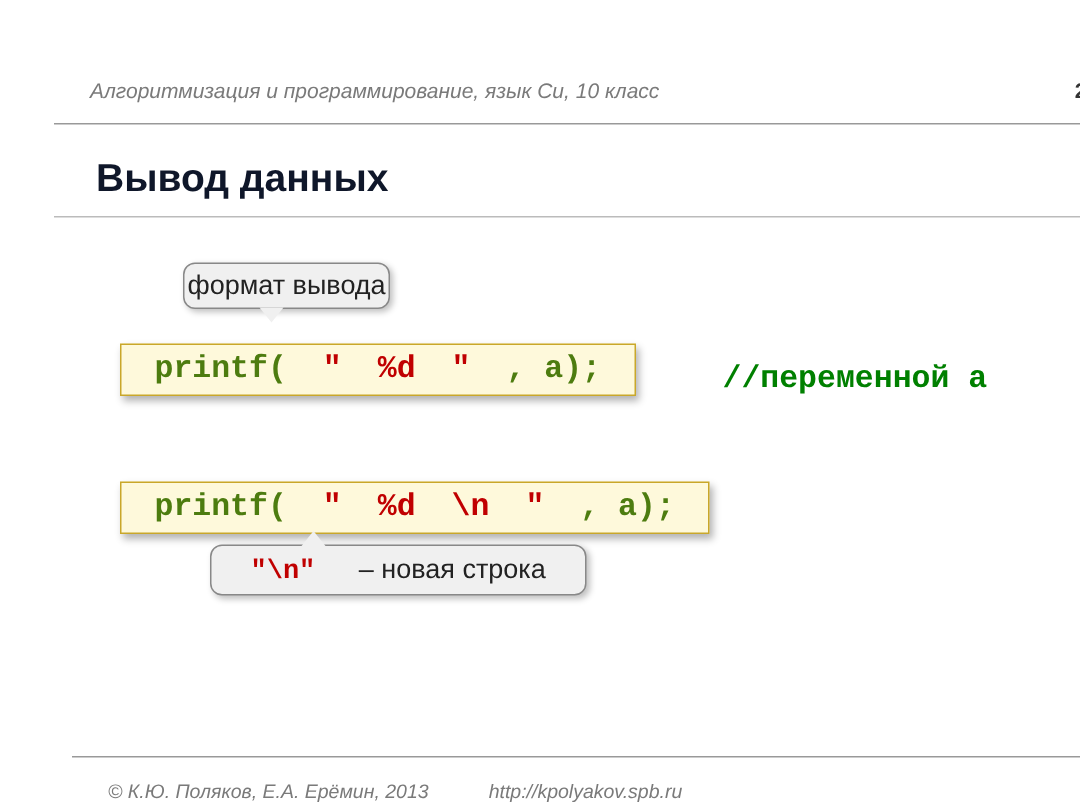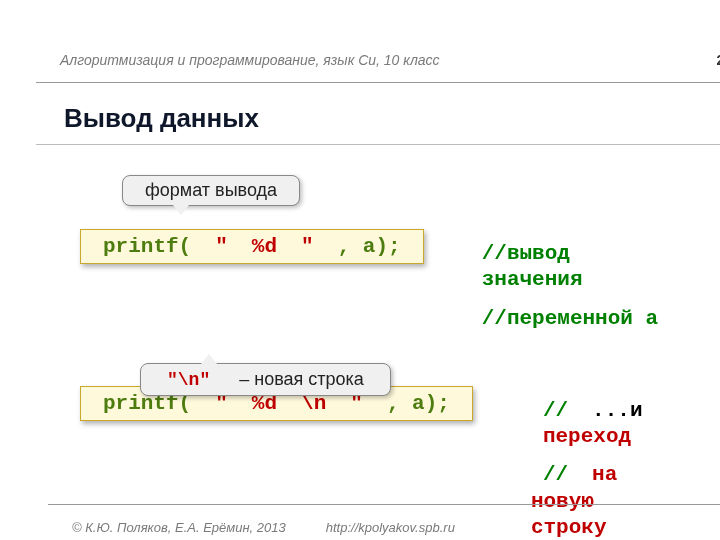--- a/index.html
+++ b/index.html
@@ -38,21 +38,21 @@
     position: relative;
     padding: 14px 20px;
   }
   .callout-top {
     position: absolute;
     top: 6px;
     left: 74px;
     background: #f0f0f0;
     border: 1px solid #888;
     border-radius: 8px;
-    padding: 4px 22px;
+    padding: 4px 2px;
     font-size: 18px;
     color: #222;
     box-shadow: 2px 2px 4px rgba(0,0,0,0.25);
   }
   .callout-top::after {
     content: "";
     position: absolute;
     bottom: -10px;
     left: 50px;
     width: 0; height: 0;
@@ -136,36 +136,27 @@
 
 <div class="content">
 
   <div class="callout-top">формат вывода</div>
 
   <div class="row">
     <div class="codebox">
       <span class="kw">printf(</span><span class="str">"</span><span class="fmt">%d</span><span class="str">"</span><span class="kw">, a);</span>
     </div>
     <div class="comment">
-      <div class="cgrn">//вывод значения</div>
       <div class="cgrn">//переменной a</div>
     </div>
   </div>
 
   <div class="row row2">
     <div class="codebox">
       <span class="kw">printf(</span><span class="str">"</span><span class="fmt">%d</span><span class="str">\n</span><span class="str">"</span><span class="kw">, a);</span>
-    </div>
-    <div class="comment">
-      <div>
-        <span class="cgrn">//</span><span class="cblk">...и </span><span class="cred">переход</span>
-      </div>
-      <div>
-        <span class="cgrn">//</span><span class="cred">на новую строку</span>
-      </div>
     </div>
   </div>
 
   <div class="callout-bottom">
     <span class="q">"\n"</span><span> – новая строка</span>
   </div>
 
 </div>
 
 <div class="footer">

